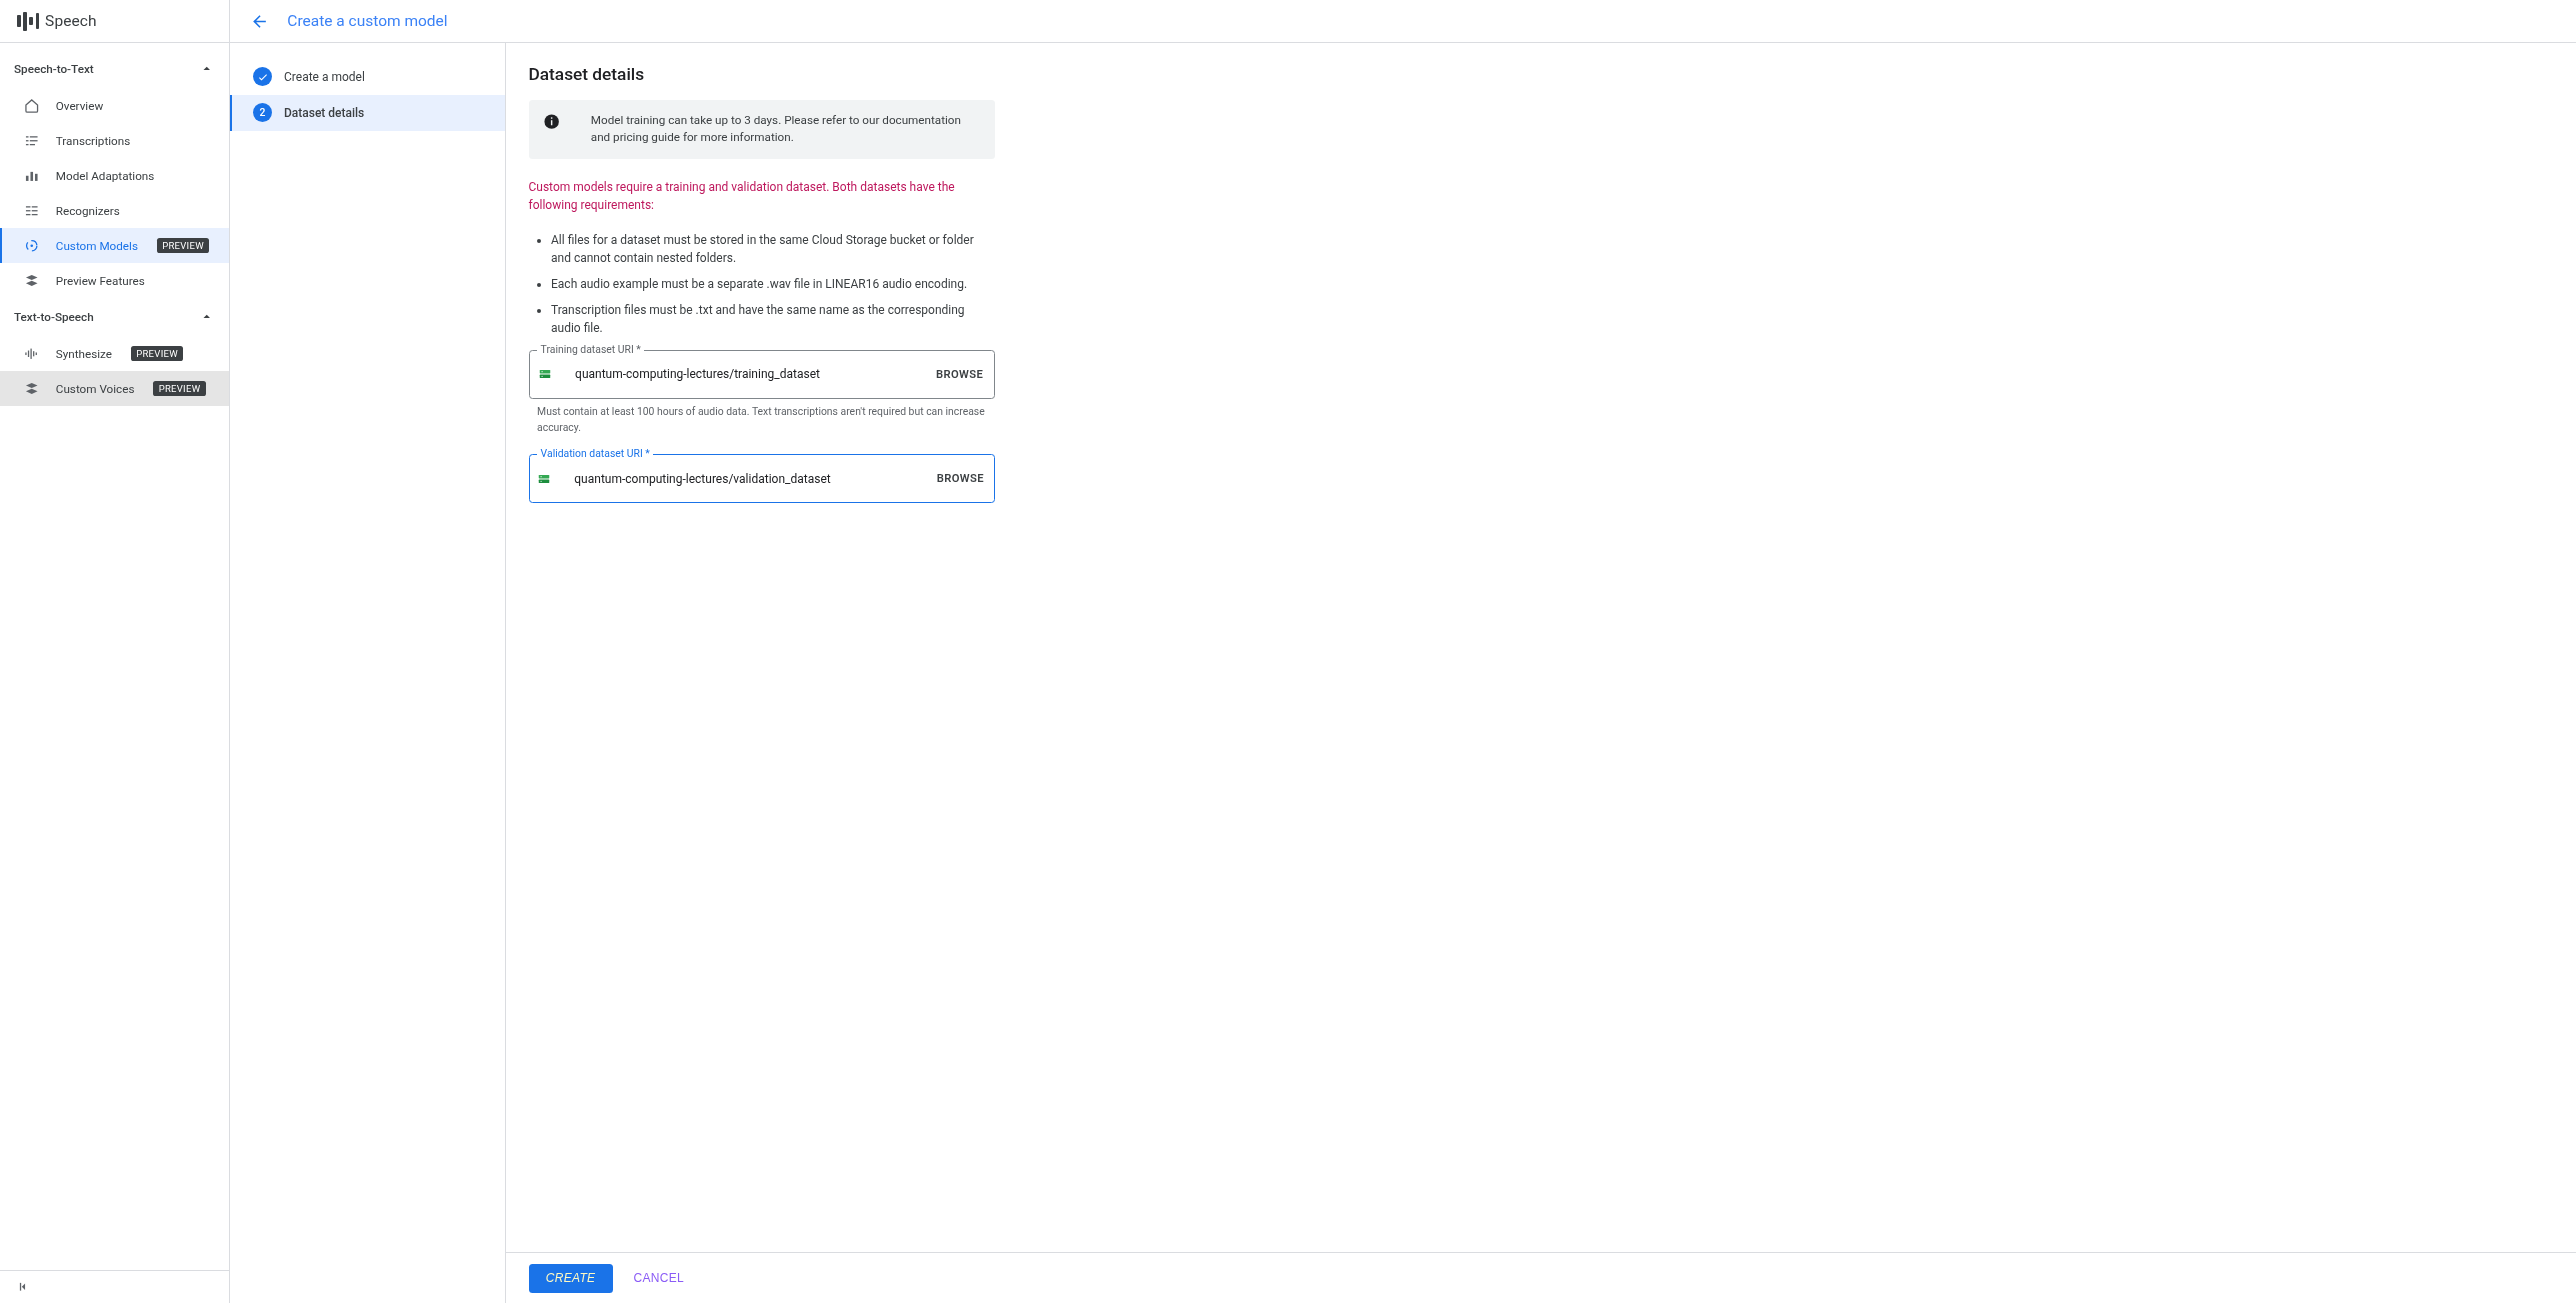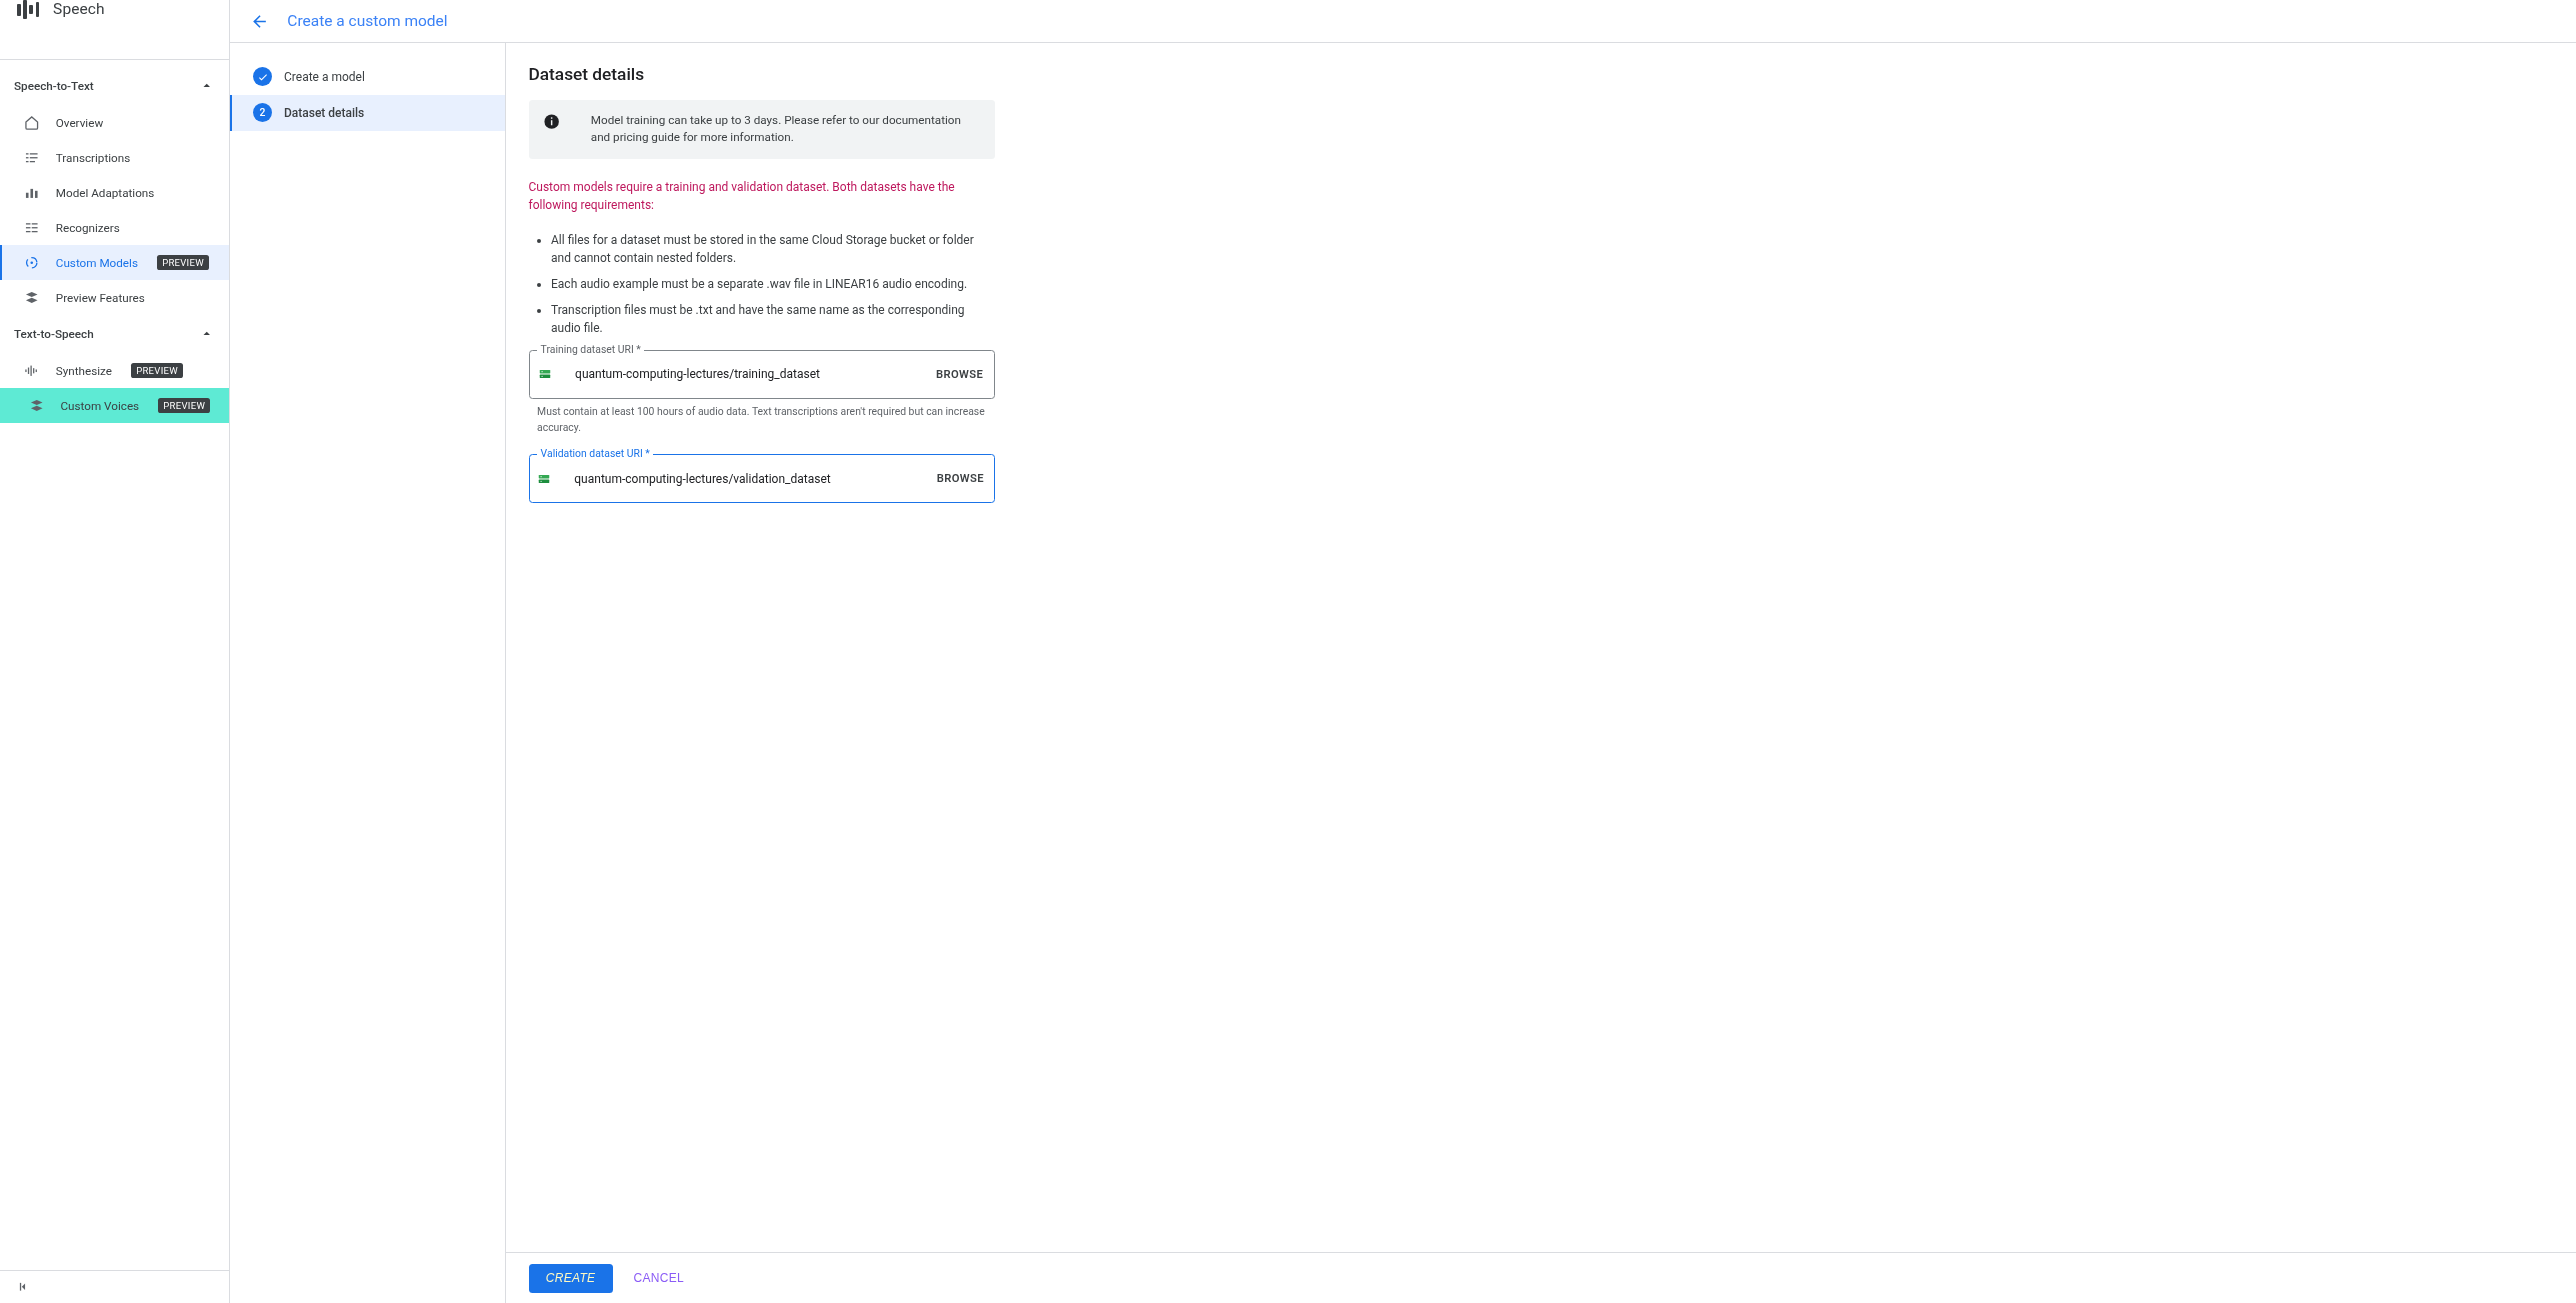--- a/index.html
+++ b/index.html
@@ -18,26 +18,26 @@
   }
 
   
   .sidebar {
     border-right: 0.9px solid #dadce0;
     display: flex;
     flex-direction: column;
     position: relative;
   }
   .sidebar-header {
-    height: 60px;
-    display: flex;
-    align-items: flex-start;
+    height: 43px;
+    display: flex;
+    align-items: center;
     padding: 0 17.3px;
     border-bottom: 0.9px solid #dadce0;
-    gap: 14px;
+    gap: 6px;
   }
   .product-title {
     font-size: 15.5px;
     font-weight: 400;
     color: #3c4043;
     letter-spacing: 0.1px;
   }
   .sound-bars {
     display: inline-flex;
     align-items: center;
@@ -75,21 +75,21 @@
     cursor: pointer;
     color: #3c4043;
     font-size: 11.7px;
     border-left: 2.6px solid transparent;
   }
   .nav-item.selected {
     background: #e8f0fe;
     color: #1a73e8;
     border-left-color: #1a73e8;
   }
-  .nav-item.hover-active { background: #5eead4; justify-content: center; }
+  .nav-item.hover-active { background: #e5e5e5; }
   .nav-icon {
     width: 17.3px; height: 17.3px;
     display: inline-flex; align-items: center; justify-content: center;
     color: #5f6368;
     flex-shrink: 0;
   }
   .nav-item.selected .nav-icon { color: #1a73e8; }
   .badge {
     background: #3c4043;
     color: #fff;

